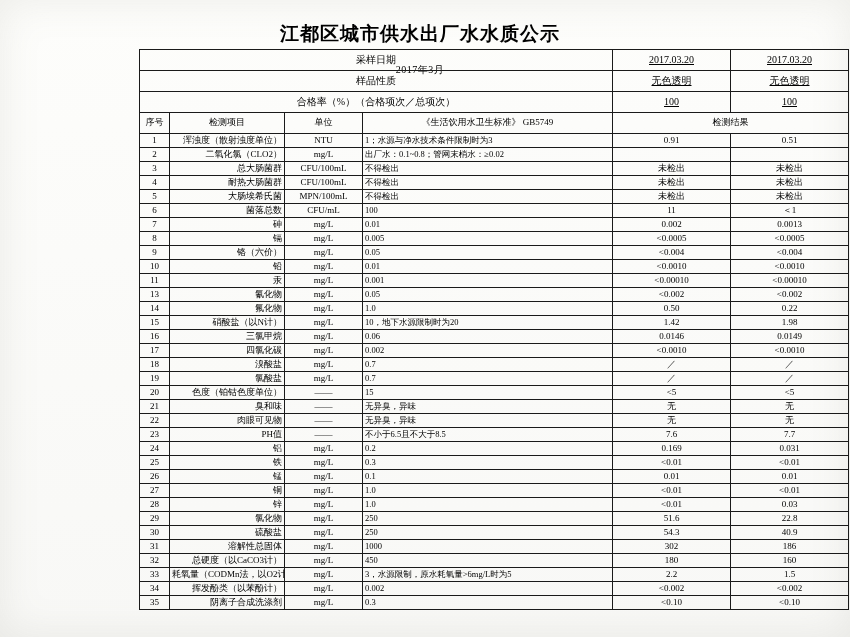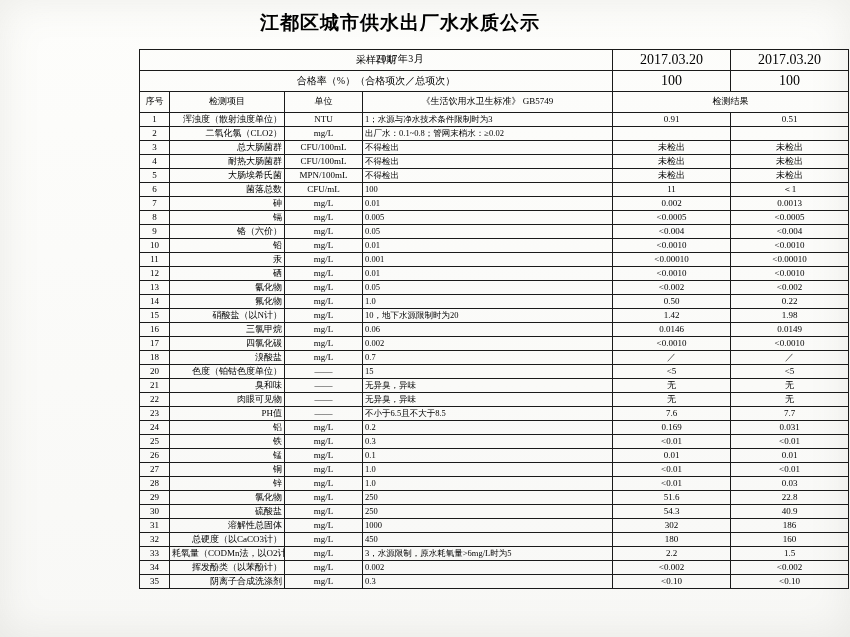--- a/index.html
+++ b/index.html
@@ -17,23 +17,24 @@
   }
   
   .page {
     position: absolute;
     left: 0; top: 0;
     width: 850px; height: 637px;
     background: linear-gradient(180deg,#fdfdfb 0%, #fbfbf9 40%, #f8f8f6 100%);
   }
   .titlewrap {
     position: absolute;
-    left: 0; top: 10px;
+    left: 0; top: 21px;
     width: 800px;
     text-align: center;
+    padding-left: 20px;
   }
   .maintitle {
     font-size: 19px;
     font-weight: bold;
     letter-spacing: 1px;
     font-family: "Liberation Serif", "DejaVu Serif", serif;
   }
   .subtitle {
     font-size: 10px;
     margin-top: 16px;
@@ -58,21 +59,21 @@
     white-space: nowrap;
   }
   .c-idx { width: 30px; text-align: center; }
   .c-item { width: 115px; text-align: left; padding-left: 4px; }
   .c-unit { width: 78px; text-align: center; }
   .c-std  { width: 250px; text-align: center; }
   .c-v1   { width: 118px; text-align: center; }
   .c-v2   { width: 118px; text-align: center; }
 
   .hdr-label { text-align: center; font-size: 10px; }
-  .hdr-val { text-align: center; font-size: 14px; }
+  .hdr-val { text-align: center; font-size: 10px; text-decoration: underline; }
   .row-h { height: 21px; }
   .row-h td { height: 21px; }
   .center { text-align: center; }
   .left { text-align: right; padding-left: 4px; }
   .std-cell { text-align: left; padding-left: 6px; }
   .small { font-size: 8.5px; margin-left: 32px; }
   
   .vignette {
     position: absolute; left:0; top:0; width:850px; height:637px;
     pointer-events: none;
@@ -100,20 +101,25 @@
         <col class="c-v2">
     </colgroup>
     <tbody>
 
       <tr class="row-h">
         <td colspan="4" class="hdr-label">采样日期</td>
         <td class="hdr-val">2017.03.20</td>
         <td class="hdr-val">2017.03.20</td>
       </tr>
       <tr class="row-h">
+        <td colspan="4" class="hdr-label">样品性质</td>
+        <td class="hdr-val">无色透明</td>
+        <td class="hdr-val">无色透明</td>
+      </tr>
+      <tr class="row-h">
         <td colspan="4" class="hdr-label">合格率（%）（合格项次／总项次）</td>
         <td class="hdr-val">100</td>
         <td class="hdr-val">100</td>
       </tr>
 
       <tr class="row-h">
         <td class="center">序号</td>
         <td class="center">检测项目</td>
         <td class="center">单位</td>
         <td class="center">《生活饮用水卫生标准》 GB5749</td>
@@ -202,28 +208,20 @@
         </tr>
         <tr>
           <td class="center">11</td>
           <td class="left">汞</td>
           <td class="center">mg/L</td>
           <td class="std-cell small">0.001</td>
           <td class="center">&lt;0.00010</td>
           <td class="center">&lt;0.00010</td>
         </tr>
         <tr>
-          <td class="center">12</td>
-          <td class="left">硒</td>
-          <td class="center">mg/L</td>
-          <td class="std-cell small">0.01</td>
-          <td class="center">&lt;0.0010</td>
-          <td class="center">&lt;0.0010</td>
-        </tr>
-        <tr>
           <td class="center">13</td>
           <td class="left">氰化物</td>
           <td class="center">mg/L</td>
           <td class="std-cell small">0.05</td>
           <td class="center">&lt;0.002</td>
           <td class="center">&lt;0.002</td>
         </tr>
         <tr>
           <td class="center">14</td>
           <td class="left">氟化物</td>
@@ -252,20 +250,28 @@
           <td class="center">17</td>
           <td class="left">四氯化碳</td>
           <td class="center">mg/L</td>
           <td class="std-cell small">0.002</td>
           <td class="center">&lt;0.0010</td>
           <td class="center">&lt;0.0010</td>
         </tr>
         <tr>
           <td class="center">18</td>
           <td class="left">溴酸盐</td>
+          <td class="center">mg/L</td>
+          <td class="std-cell small">0.7</td>
+          <td class="center">／</td>
+          <td class="center">／</td>
+        </tr>
+        <tr>
+          <td class="center">19</td>
+          <td class="left">氯酸盐</td>
           <td class="center">mg/L</td>
           <td class="std-cell small">0.7</td>
           <td class="center">／</td>
           <td class="center">／</td>
         </tr>
         <tr>
           <td class="center">20</td>
           <td class="left">色度（铂钴色度单位）</td>
           <td class="center">——</td>
           <td class="std-cell small">15</td>

